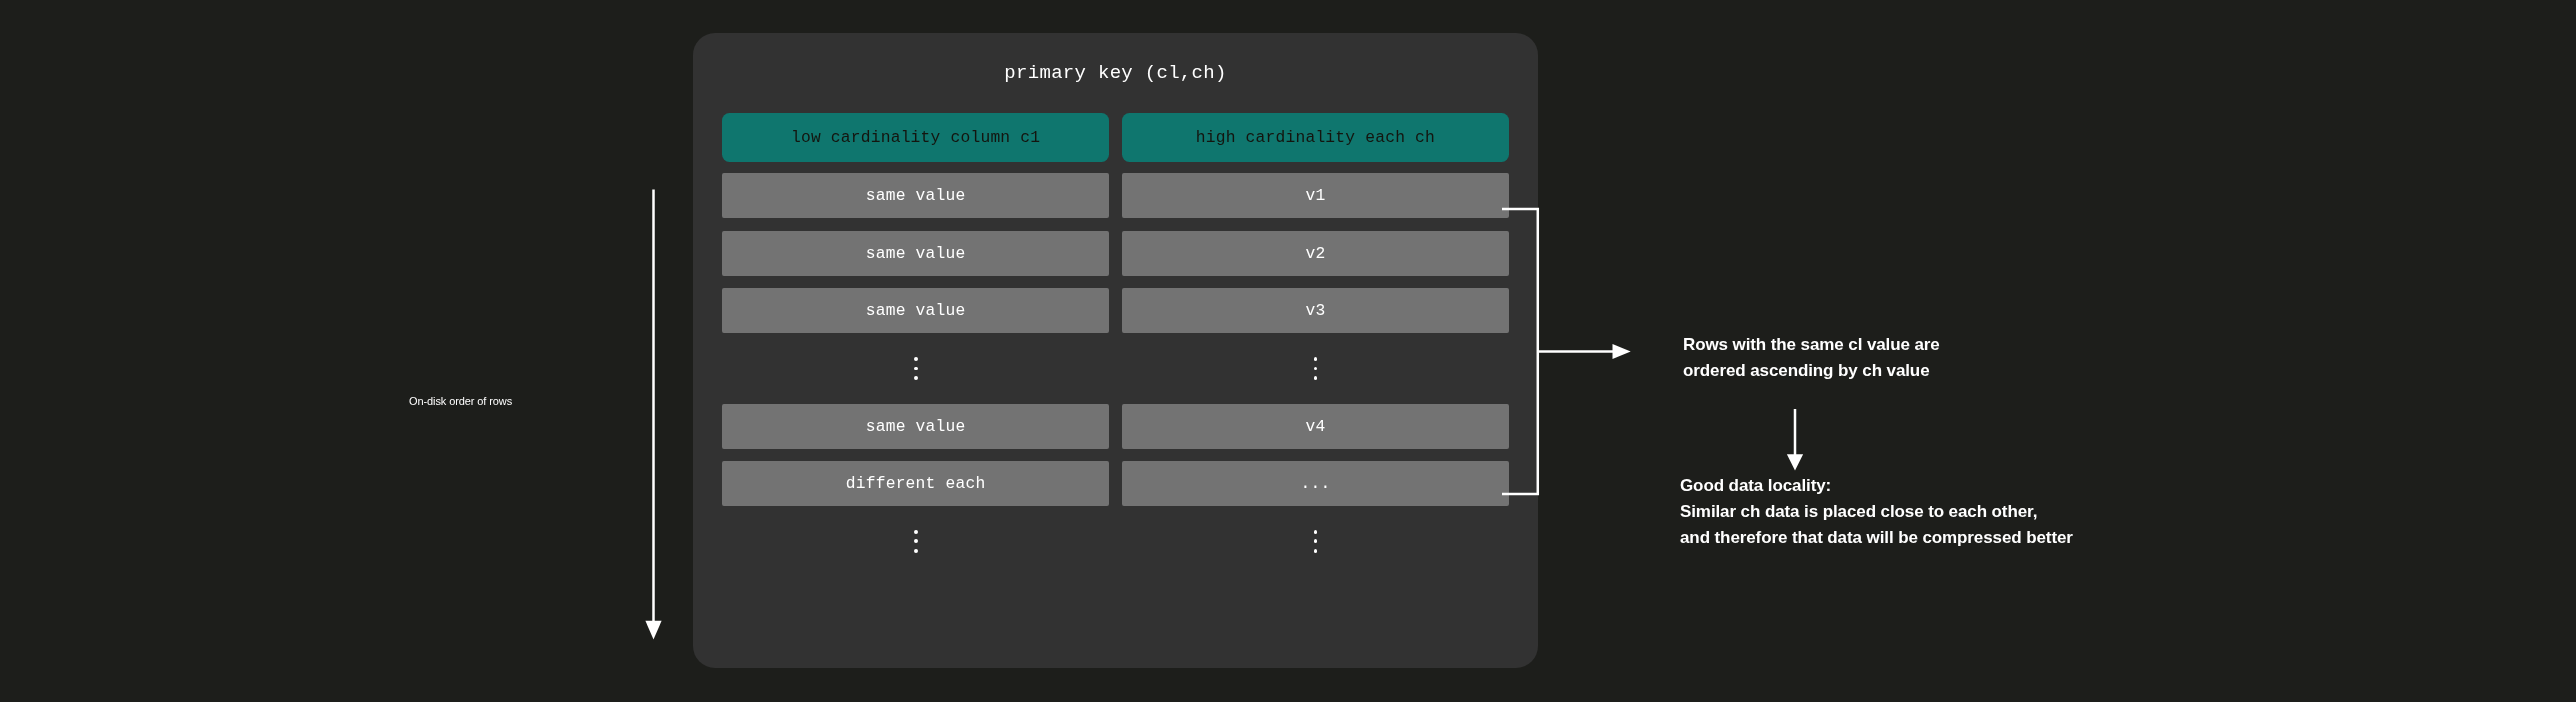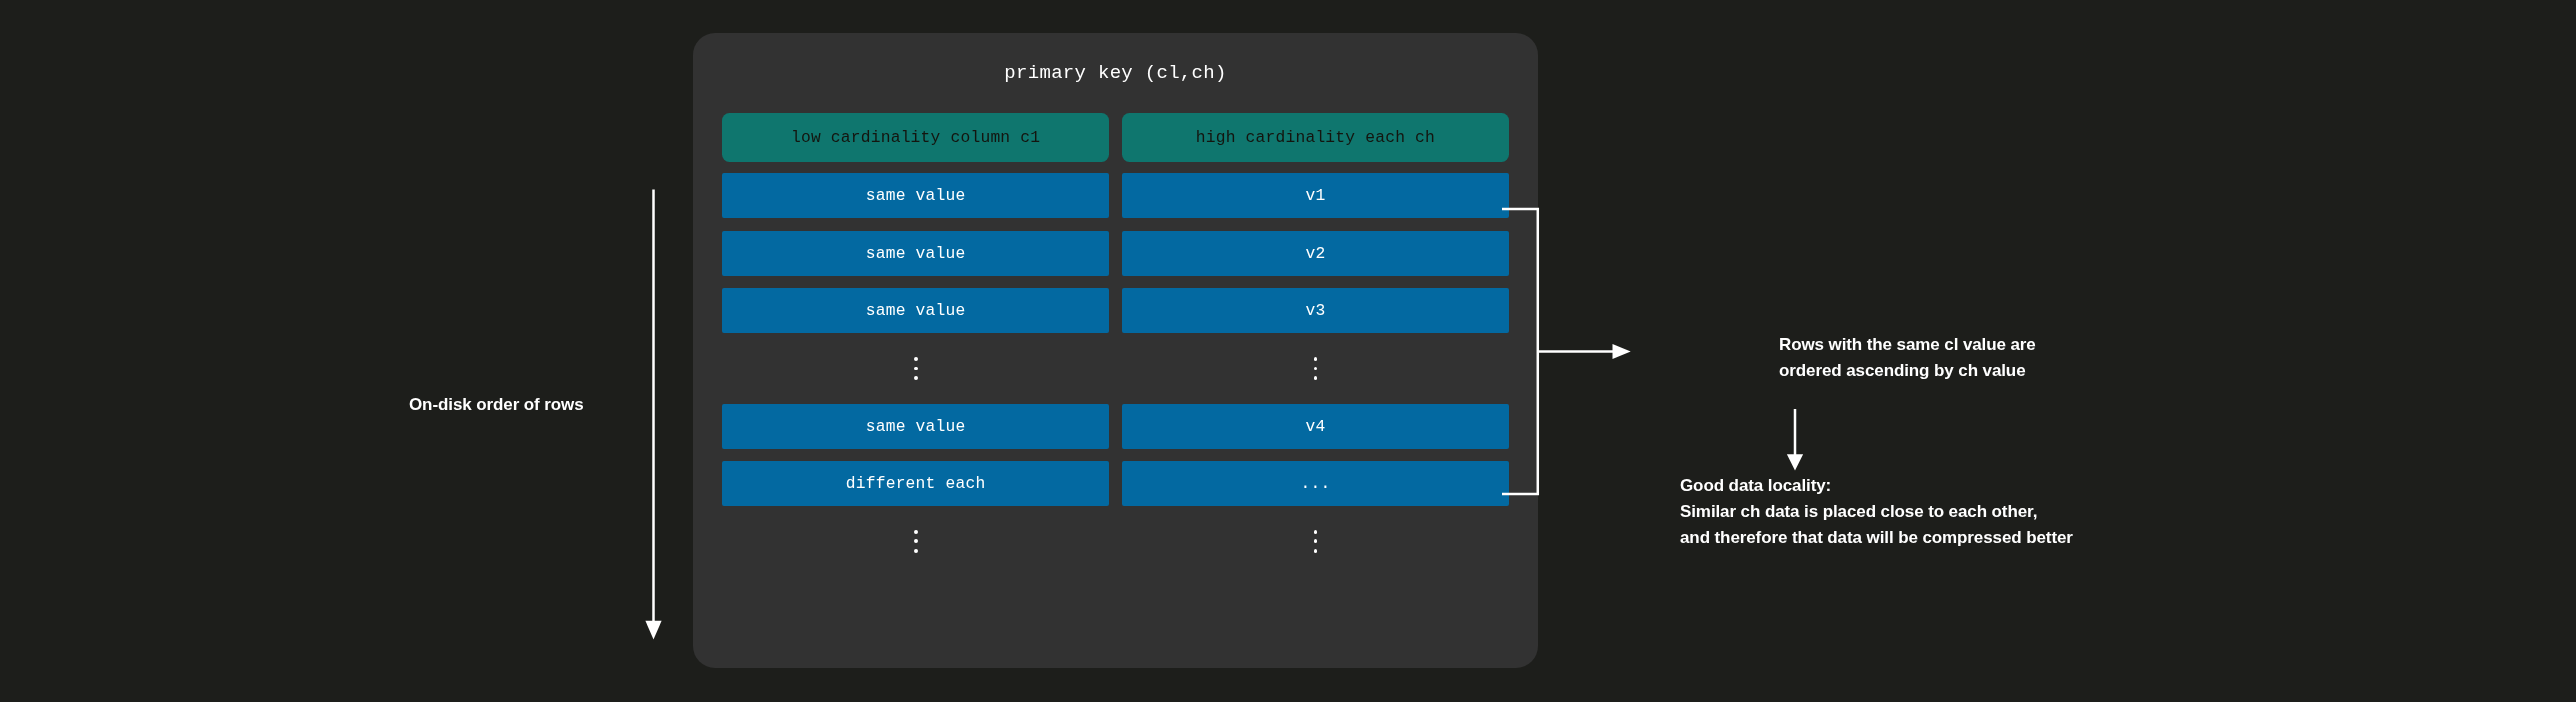--- a/index.html
+++ b/index.html
@@ -15,22 +15,22 @@
     overflow: hidden;
   }
 
   
   #disk-order-label {
     position: absolute;
     left: 409px;
     top: 395px;
     color: #ffffff;
     font-family: "Liberation Sans", sans-serif;
-    font-size: 17px;
-    font-weight: 700;
+    font-size: 11px;
+    font-weight: 400;
     letter-spacing: -0.1px;
     white-space: nowrap;
   }
   #disk-order-arrow {
     position: absolute;
     left: 641px;
     top: 182px;
     width: 50px;
     height: 465px;
   }
@@ -83,21 +83,21 @@
   .header-row { margin-bottom: 11.3px; }
   .cell.header {
     background: #0f766e;
     color: #14150f;
     height: 49px;
     border-radius: 7.5px;
   }
 
   .data-row { margin-bottom: 12.6px; }
   .cell.data {
-    background: #0369a1;
+    background: #737373;
     color: #ffffff;
     height: 45px;
     border-radius: 1.9px;
   }
 
   .ellipsis-row {
     margin-bottom: 12.6px;
     height: 45px;
   }
   .cell.ellipsis {
@@ -129,21 +129,21 @@
   .annotation {
     position: absolute;
     color: #ffffff;
     font-family: "Liberation Sans", sans-serif;
     font-size: 17px;
     font-weight: 700;
     line-height: 26px;
     letter-spacing: -0.1px;
     white-space: nowrap;
   }
-  #annotation-ordering { left: 1779px; top: 332px; }
+  #annotation-ordering { left: 1683px; top: 332px; }
   #annotation-locality { left: 1680px; top: 473px; }
 
   #annotation-connector-arrow {
     position: absolute;
     left: 1773px;
     top: 409px;
     width: 44px;
     height: 69px;
   }
 </style>

